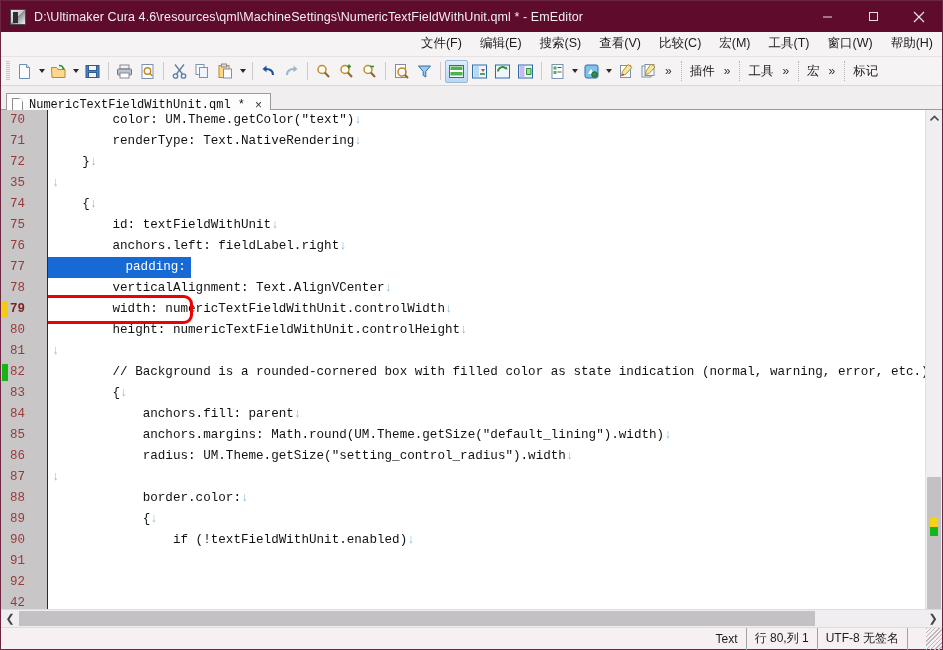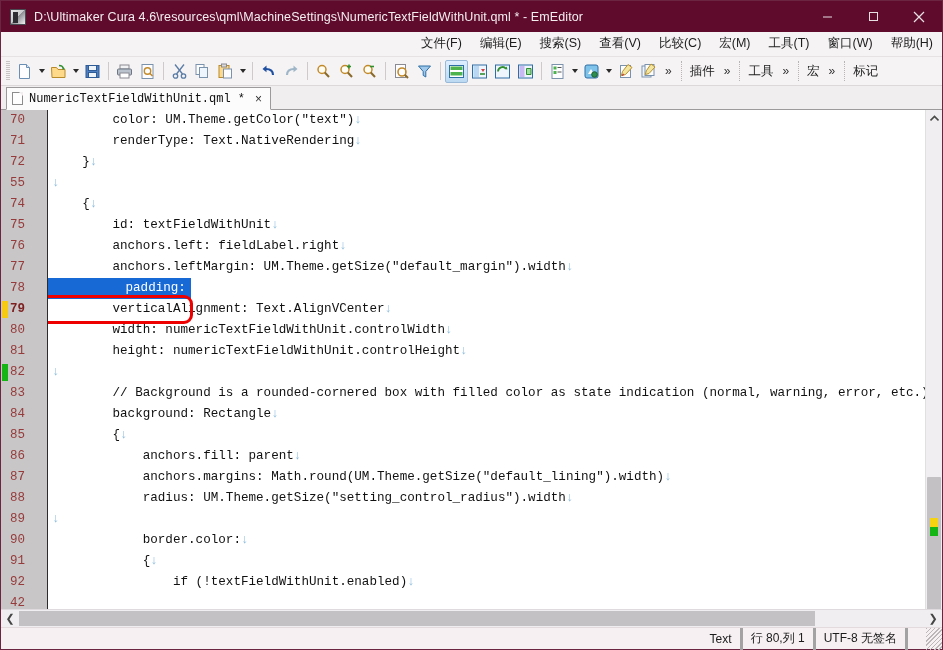--- a/index.html
+++ b/index.html
@@ -150,21 +150,21 @@
     background: #fdfcfd;
     border: 1px solid #9d9a9c;
     border-bottom: 1px solid #fdfcfd;
     display:flex; align-items:center;
     padding: 0 4px 0 5px;
     gap: 6px;
     font-family: "Liberation Mono", monospace;
     font-size: 12px;
     color: #101010;
     position: relative;
-    top: 1px;
+    top: 7px;
   }
   .tab-doc-icon {
     width: 11px; height: 13px;
     background: #ffffff;
     border: 1px solid #8d8d8d;
     position: relative;
     flex: 0 0 11px;
   }
   .tab-doc-icon::after{
     content:""; position:absolute; right:-1px; top:-1px;
@@ -311,21 +311,21 @@
     align-items: center;
     justify-content: flex-end;
     border-top: 1px solid #e2dadd;
     font-size: 12px;
     color: #1c1c1c;
   }
   .sb-cell {
     padding: 0 8px;
     height: 22px;
     display: flex; align-items: center;
-    border-left: 3px solid #a3a3a3;
+    border-left: 1px solid #a3a3a3;
     white-space: nowrap;
   }
   .sb-cell.first { border-left: none; }
   .sb-grip {
     width: 16px; height: 22px;
     background-image:
       repeating-linear-gradient(135deg,#bdb6b9 0 1px,transparent 1px 3px);
     margin-left: 2px;
   }
 </style>
@@ -599,21 +599,21 @@
   <div class="editor-wrap">
     <div class="editor-main">
       <div class="gutter-marks" id="gutterMarks">
           <div class="mark" style="background: rgb(246, 201, 19); top: 191px;"></div>
           <div class="mark" style="background: rgb(22, 181, 22); top: 254px;"></div>
         </div>
       <div class="gutter-nums" id="gutterNums">
           <div class="lnum">70</div>
           <div class="lnum">71</div>
           <div class="lnum">72</div>
-          <div class="lnum">55</div>
+          <div class="lnum">35</div>
           <div class="lnum">74</div>
           <div class="lnum">75</div>
           <div class="lnum">76</div>
           <div class="lnum">77</div>
           <div class="lnum">78</div>
           <div class="lnum cur">79</div>
           <div class="lnum">80</div>
           <div class="lnum">81</div>
           <div class="lnum">82</div>
           <div class="lnum">83</div>
@@ -630,28 +630,26 @@
         </div>
       <div class="code-col" id="codeCol">
         <div class="annot-rect" id="annotRect" style="top: 185px; left: -14px; width: 158.8px; height: 29px; border-color: rgb(238, 0, 0);"></div>
       <div class="cline"><span class="tok-str">        color: UM.Theme.getColor("text")</span><span class="tok-eol">↓</span></div>
           <div class="cline"><span class="tok-str">        renderType: Text.NativeRendering</span><span class="tok-eol">↓</span></div>
           <div class="cline"><span class="tok-str">    }</span><span class="tok-eol">↓</span></div>
           <div class="cline"><span class="tok-str"></span><span class="tok-eol">↓</span></div>
           <div class="cline"><span class="tok-str">    {</span><span class="tok-eol">↓</span></div>
           <div class="cline"><span class="tok-str">        id: textFieldWithUnit</span><span class="tok-eol">↓</span></div>
           <div class="cline"><span class="tok-str">        anchors.left: fieldLabel.right</span><span class="tok-eol">↓</span></div>
-          <div class="cline"><span class="tok-str">        anchors.leftMargin: UM.Theme.getSize("default_margin").width</span><span class="tok-eol">↓</span></div>
           <div class="cline" style="background: linear-gradient(to right, rgb(23, 105, 214) 0px, rgb(23, 105, 214) 142.8px, transparent 142.8px); margin-left: -4px; padding-left: 4px;">        <span class="selbox" style="min-width: 78px; background: transparent; margin-left: 12px;">padding: 0</span></div>
           <div class="cline"><span class="tok-str">        verticalAlignment: Text.AlignVCenter</span><span class="tok-eol">↓</span></div>
           <div class="cline"><span class="tok-str">        width: numericTextFieldWithUnit.controlWidth</span><span class="tok-eol">↓</span></div>
           <div class="cline"><span class="tok-str">        height: numericTextFieldWithUnit.controlHeight</span><span class="tok-eol">↓</span></div>
           <div class="cline"><span class="tok-str"></span><span class="tok-eol">↓</span></div>
           <div class="cline"><span class="tok-cmt">        // Background is a rounded-cornered box with filled color as state indication (normal, warning, error, etc.)</span></div>
-          <div class="cline"><span class="tok-str">        background: Rectangle</span><span class="tok-eol">↓</span></div>
           <div class="cline"><span class="tok-str">        {</span><span class="tok-eol">↓</span></div>
           <div class="cline"><span class="tok-str">            anchors.fill: parent</span><span class="tok-eol">↓</span></div>
           <div class="cline"><span class="tok-str">            anchors.margins: Math.round(UM.Theme.getSize("default_lining").width)</span><span class="tok-eol">↓</span></div>
           <div class="cline"><span class="tok-str">            radius: UM.Theme.getSize("setting_control_radius").width</span><span class="tok-eol">↓</span></div>
           <div class="cline"><span class="tok-str"></span><span class="tok-eol">↓</span></div>
           <div class="cline"><span class="tok-str">            border.color:</span><span class="tok-eol">↓</span></div>
           <div class="cline"><span class="tok-str">            {</span><span class="tok-eol">↓</span></div>
           <div class="cline"><span class="tok-str">                if (!textFieldWithUnit.enabled)</span><span class="tok-eol">↓</span></div>
         </div>
     </div>

